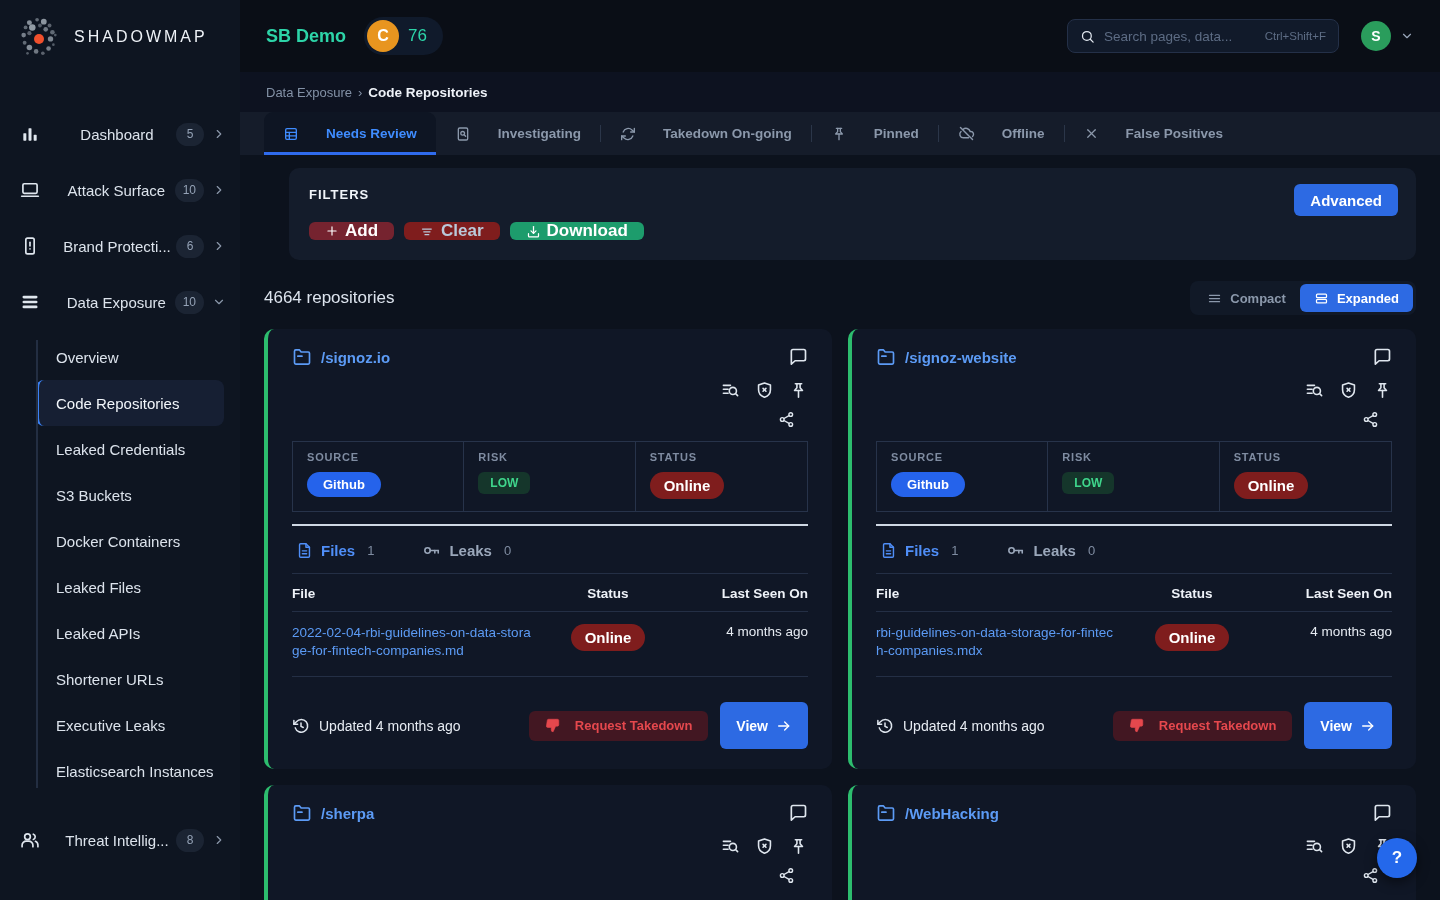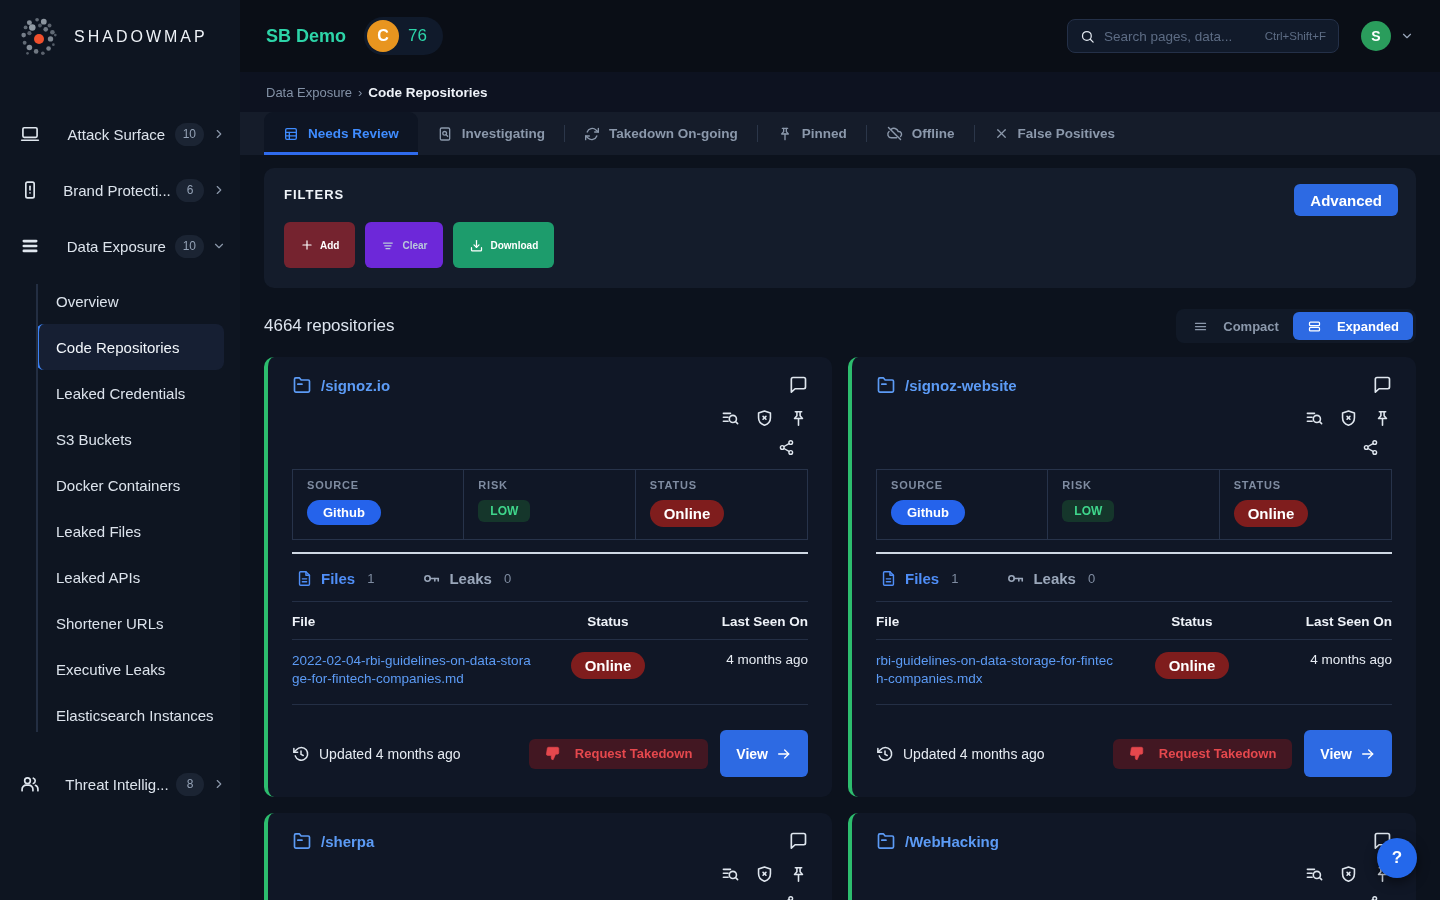--- a/index.html
+++ b/index.html
@@ -53,42 +53,42 @@
   .avatar-chevron { color:#9aa7bb; }
 
   
   .breadcrumb-bar { position:absolute; left:240px; top:72px; width:1200px; height:40px; background:#0d1220;
     display:flex; align-items:center; padding:0 26px; gap:6px; }
   .crumb-parent { font-size:13px; color:#8391a6; }
   .crumb-sep { font-size:13px; color:#8391a6; }
   .crumb-current { font-size:13.5px; font-weight:700; color:#eef2f8; }
   .tab-bar { position:absolute; left:240px; top:112px; width:1200px; height:43px; background:#151c2a;
     display:flex; align-items:stretch; padding-left:24px; }
-  .tab { display:flex; align-items:center; gap:9px; padding:0 19px; font-size:13.5px; font-weight:600;
+  .tab { display:flex; align-items:center; gap:27px; padding:0 19px; font-size:13.5px; font-weight:600;
     color:#8b98ab; cursor:pointer; position:relative; white-space:nowrap; }
   .tab.active { background:#0e1523; border-radius:9px 9px 0 0; color:#3f8cff; }
   .tab.active::after { content:""; position:absolute; left:0; right:0; bottom:0; height:3px; background:#2f6bed; }
   .tab-divider { width:1px; height:17px; background:#2b3649; align-self:center; }
 
   
   .content { position:absolute; left:240px; top:155px; width:1200px; height:745px; padding:13px 24px 0; overflow:hidden; }
-  .filters-panel { position:relative; background:#141c2b; border-radius:10px; padding:19px 20px 20px; }
+  .filters-panel { position:relative; background:#141c2b; border-radius:10px; padding:19px 20px 20px;margin-left:25px; }
   .filters-title { font-size:13px; font-weight:700; letter-spacing:1px; color:#f0f4f9; }
   .filters-buttons { display:flex; gap:10px; margin-top:20px; }
-  .btn { display:flex; align-items:center; justify-content:center; gap:6px; height:46px; padding:0 16px;
-    border:none; border-radius:6px; font-size:10px; font-weight:700; color:#fff; cursor:pointer;
+  .btn { display:flex; align-items:center; justify-content:center; gap:6px; height:18px; padding:0 16px;
+    border:none; border-radius:6px; font-size:17px; font-weight:700; color:#fff; cursor:pointer;
     font-family:"Liberation Sans", sans-serif; }
   .btn-add { background:#75232f; }
-  .btn-clear { background:#6d28d9; color:#b9c9da; }
+  .btn-clear { background:#7f1d1d; color:#b9c9da; }
   .btn-download { background:#1d9c6c; }
   .btn-advanced { position:absolute; right:18px; top:16px; height:32px; background:#2d6ae3; font-size:15px; }
   .results-row { margin-top:21px; display:flex; align-items:center; justify-content:space-between; }
   .results-count { font-size:17px; color:#dde4ee; }
   .view-toggle { display:flex; background:#111927; border-radius:8px; padding:3px; }
-  .view-option { display:flex; align-items:center; gap:15px; height:28px; padding:0 14px; border-radius:6px;
+  .view-option { display:flex; align-items:center; gap:8px; height:28px; padding:0 14px; border-radius:6px;
     font-size:13px; font-weight:700; color:#8b98ab; cursor:pointer; }
   .view-option.active { background:#2d6ae3; color:#fff; }
 
   
   .cards-grid { margin-top:14px; display:grid; grid-template-columns:1fr 1fr; gap:16px; }
   .card { background:#101726; border-radius:10px; border-left:4px solid #2dbd6e;
     padding:18px 24px 20px; min-height:440px; display:flex; flex-direction:column; }
   .card-header { display:flex; justify-content:space-between; align-items:flex-start; }
   .repo-title { display:flex; align-items:center; gap:9px; color:#5c9bf5; cursor:pointer; }
   .repo-name { font-size:15px; font-weight:600; }
@@ -163,20 +163,36 @@
           </g>
           <circle cx="24" cy="26" r="5.2" fill="#f0502d"></circle>
         </svg>
       </span>
       <span class="brand-name">SHADOWMAP</span>
     </div>
 
     <div class="nav">
       <div class="nav-item">
         <span class="nav-icon">
+          <svg width="20" height="20" viewBox="0 0 24 24" class="ic-fill">
+              <rect x="4" y="11" width="3.6" height="9" rx="0.8"></rect>
+              <rect x="10.2" y="5" width="3.6" height="15" rx="0.8"></rect>
+              <rect x="16.4" y="13" width="3.6" height="7" rx="0.8"></rect>
+            </svg>
+        </span>
+        <span class="nav-label">Dashboard</span>
+        <span class="nav-badge">5</span>
+        <span class="nav-chevron">
+            <svg width="14" height="14" viewBox="0 0 24 24" class="ic">
+              <polyline points="9 6 15 12 9 18"></polyline>
+            </svg>
+          </span>
+      </div>
+      <div class="nav-item">
+        <span class="nav-icon">
           <svg width="20" height="20" viewBox="0 0 24 24" class="ic">
               <rect x="3.5" y="4.5" width="17" height="11.5" rx="1.5"></rect>
               <line x1="2" y1="19.5" x2="22" y2="19.5"></line>
             </svg>
         </span>
         <span class="nav-label">Attack Surface</span>
         <span class="nav-badge">10</span>
         <span class="nav-chevron">
             <svg width="14" height="14" viewBox="0 0 24 24" class="ic">
               <polyline points="9 6 15 12 9 18"></polyline>

